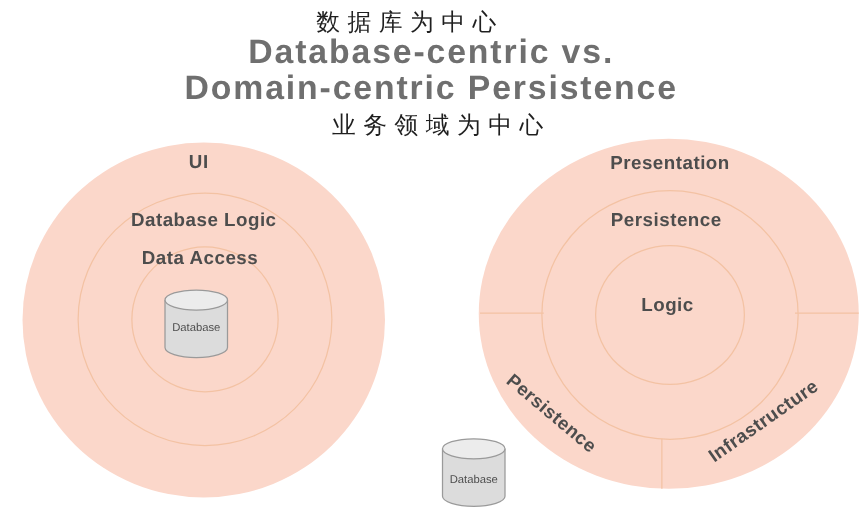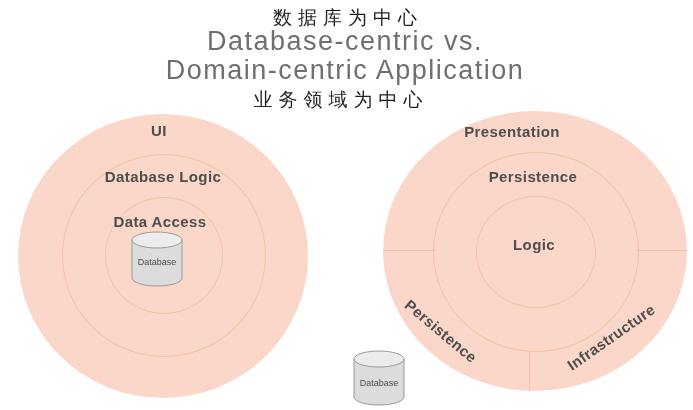--- a/index.html
+++ b/index.html
@@ -6,26 +6,26 @@
   .canvas{
     position:relative;width:693px;height:410px;background:#fff;overflow:hidden;
     font-family:"Liberation Sans",sans-serif;
   }
   
   .zh{
     position:absolute;text-align:center;
     color:var(--zh-text,#1f1f1f);
     font-size:19px;letter-spacing:6px;font-weight:400;white-space:nowrap;
   }
-  .zh-top{left:0;width:656px;top:5px;padding-left:20px;}
-  .zh-bottom{left:0;width:682px;top:87px;}
+  .zh-top{left:0;width:656px;top:5px;}
+  .zh-bottom{left:12px;width:682px;top:87px;}
   .title{
     position:absolute;left:0;top:27px;width:690px;text-align:center;
     color:var(--title-text,#6f6f6f);
-    font-size:27px;font-weight:400;letter-spacing:1.5px;line-height:29px;
+    font-size:27px;font-weight:700;letter-spacing:1.5px;line-height:29px;
   }
   
   .ellipse{position:absolute;border-radius:50%;}
   .filled{background:var(--circle-fill,#fbd7ca);}
   .ring{border:1px solid var(--ring-line,#f3c2a3);background:transparent;}
   .outer-l{left:18px;top:114px;width:290px;height:284px;}
   .mid-l{left:62px;top:154px;width:202px;height:201px;}
   .inner-l{left:105px;top:197px;width:116px;height:115px;}
   .outer-r{left:383px;top:111px;width:304px;height:280px;}
   .mid-r{left:433px;top:152px;width:204px;height:198px;}
@@ -53,47 +53,47 @@
   }
 </style>
 </head>
 <body>
 
 <div class="canvas">
 
   <div class="zh zh-top">数据库为中心</div>
   <div class="title">
     <div>Database-centric vs.</div>
-    <div>Domain-centric Application</div>
+    <div>Domain-centric Persistence</div>
   </div>
   <div class="zh zh-bottom">业务领域为中心</div>
 
   <div class="ellipse filled outer-l"></div>
   <div class="ellipse ring mid-l"></div>
   <div class="ellipse ring inner-l"></div>
 
   <div class="ring-label" style="left:159px;top:130px;">UI</div>
   <div class="ring-label" style="left:163px;top:176px;">Database Logic</div>
-  <div class="ring-label" style="left:160px;top:221px;">Data Access</div>
+  <div class="ring-label" style="left:160px;top:207px;">Data Access</div>
 
   <svg class="cyl" style="left:131px;top:231px;" width="52" height="56" viewBox="0 0 52 56">
     <path class="cyl-body" d="M1,9 L1,47 A25,8 0 0 0 51,47 L51,9"></path>
     <ellipse class="cyl-top" cx="26" cy="9" rx="25" ry="8"></ellipse>
     <text class="cyl-text" x="26" y="34">Database</text>
   </svg>
 
   <div class="ellipse filled outer-r"></div>
   <div class="ellipse ring mid-r"></div>
   <div class="ellipse ring inner-r"></div>
 
   <div class="divider div-left"></div>
   <div class="divider div-right"></div>
   <div class="divider div-bottom"></div>
 
-  <div class="ring-label" style="left:512px;top:131px;text-align:right;">Presentation</div>
+  <div class="ring-label" style="left:536px;top:131px;text-align:right;">Presentation</div>
   <div class="ring-label" style="left:533px;top:176px;">Persistence</div>
   <div class="ring-label" style="left:534px;top:244px;">Logic</div>
   <div class="ring-label rot-cw" style="left:441px;top:331px;">Persistence</div>
   <div class="ring-label rot-ccw" style="left:611px;top:337px;">Infrastructure</div>
 
   <svg class="cyl" style="left:353px;top:350px;" width="52" height="56" viewBox="0 0 52 56">
     <path class="cyl-body" d="M1,9 L1,47 A25,8 0 0 0 51,47 L51,9"></path>
     <ellipse class="cyl-top" cx="26" cy="9" rx="25" ry="8"></ellipse>
     <text class="cyl-text" x="26" y="36">Database</text>
   </svg>

